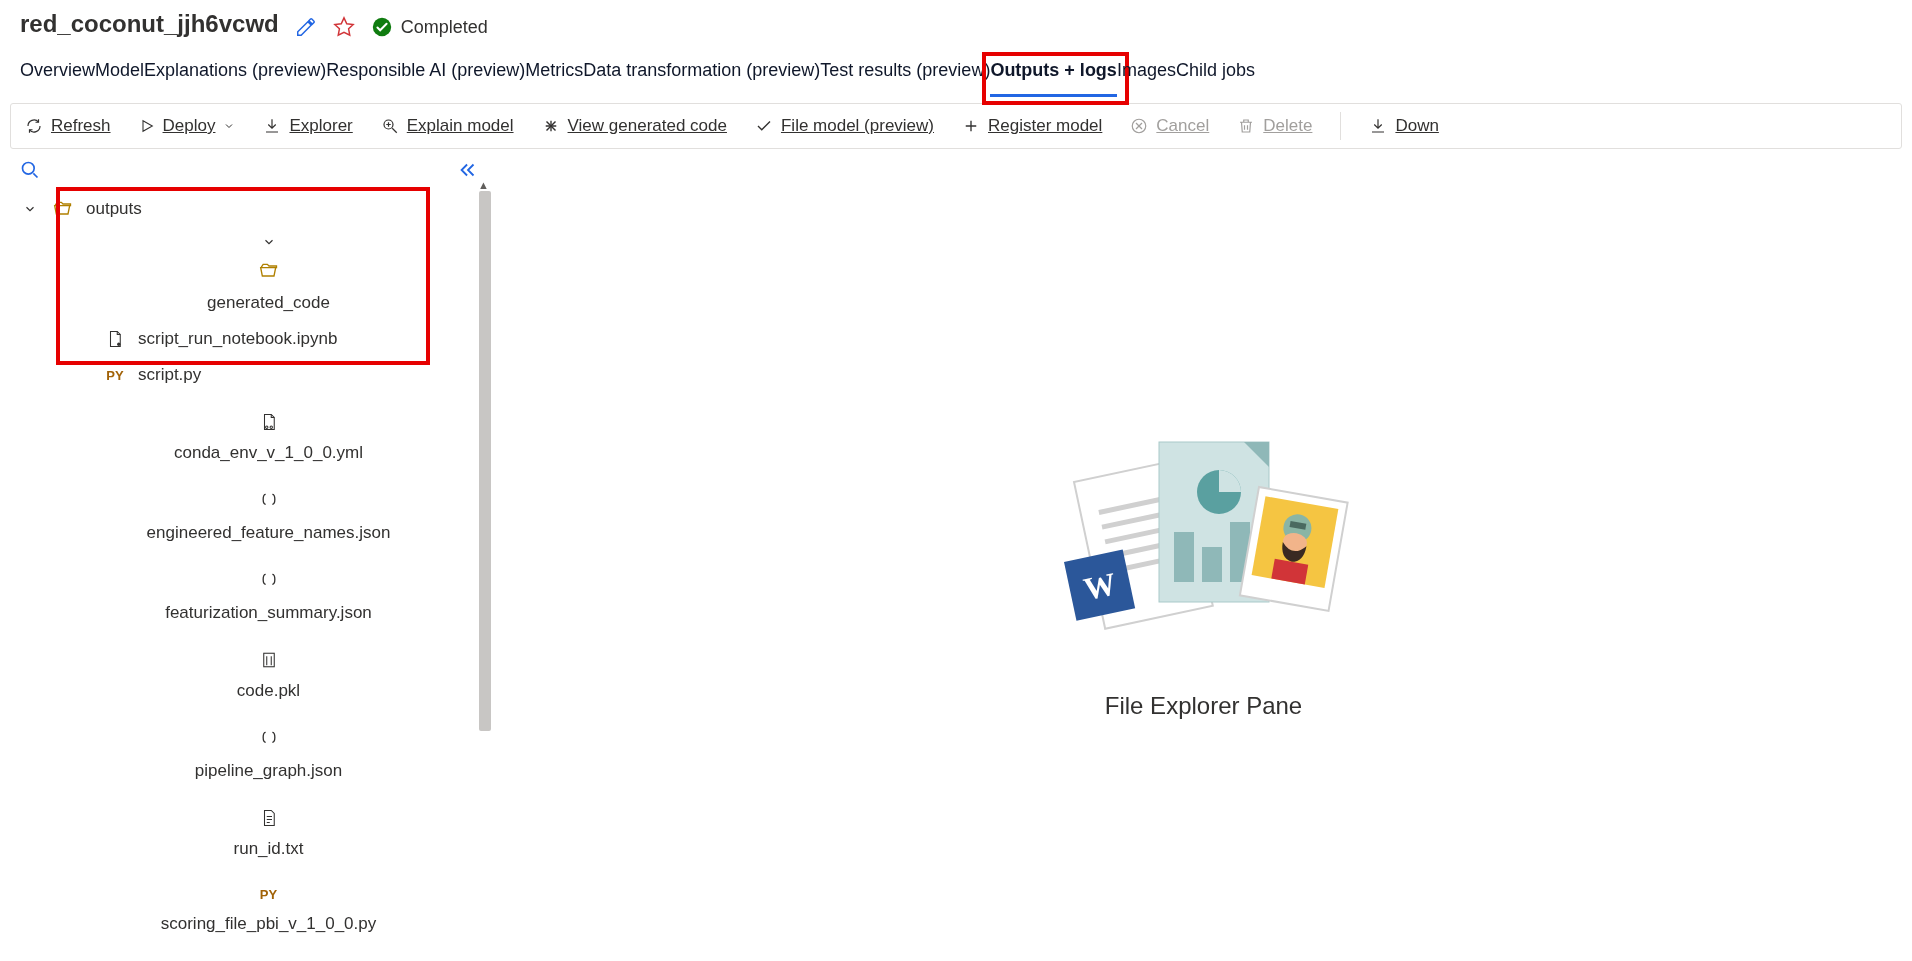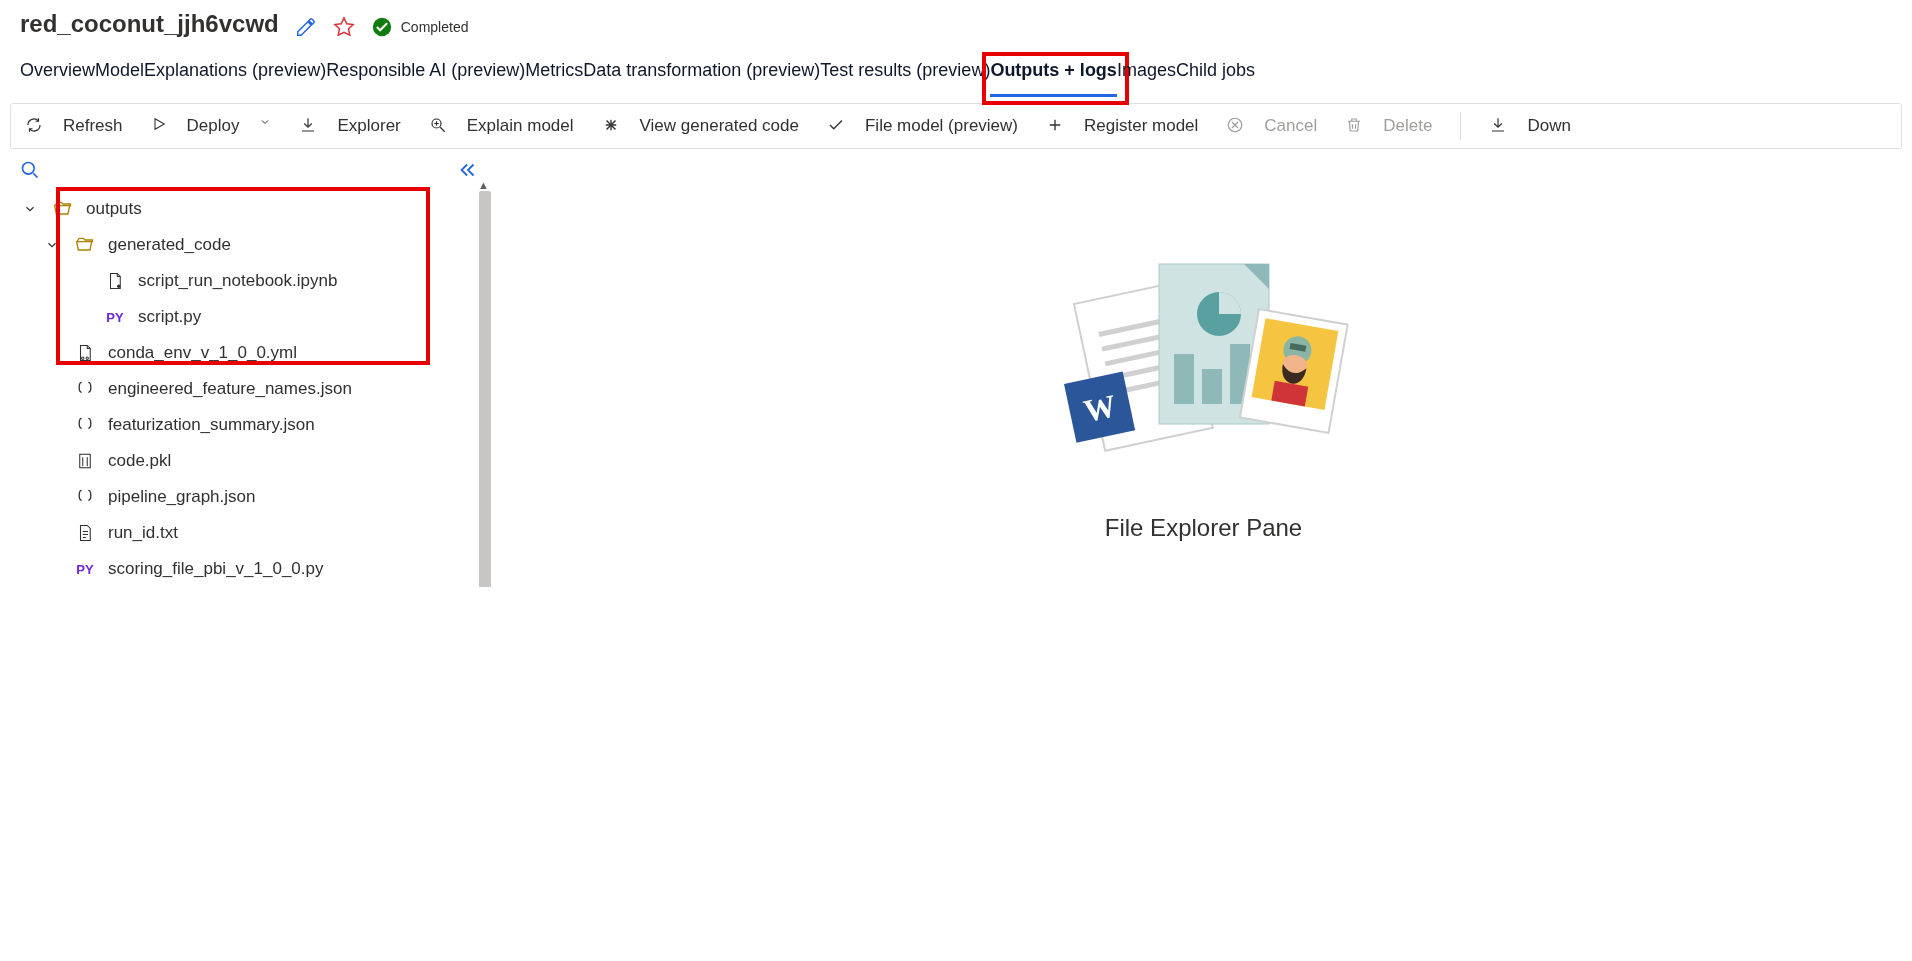--- a/index.html
+++ b/index.html
@@ -18,21 +18,21 @@
     padding: 10px 20px 10px 20px;
     gap: 16px;
   }
   .job-title {
     font-size: 24px; font-weight: 600;
   }
   .icon-btn { display:inline-flex; align-items:center; justify-content:center; }
   .edit-icon svg, .star-icon svg, .check-icon svg { display:block; }
   .status-pill {
     display:flex; align-items:center; gap:8px;
-    font-size: 14px; color:#323130;
+    font-size: 18px; color:#323130;
   }
 
   
   .tabs {
     display:flex; 
     padding: 12px 20px 0 20px;
     font-size: 18px;
     color:#0f172a;
     border-bottom: 0;
   }
@@ -54,21 +54,21 @@
   
   .toolbar-wrap {
     margin: 8px 10px 0 10px;
     border:1px solid #e1dfdd; border-radius:3px;
     background:#fff;
     padding: 8px 14px;
     display:flex; align-items:center; gap:28px;
     font-size:17px;
     overflow:hidden;
   }
-  .tbtn { display:flex; gap:20px; cursor:pointer; white-space:nowrap;}
+  .tbtn { display:flex; align-items:center; gap:8px; cursor:pointer; white-space:nowrap;text-decoration:underline;}
   .tbtn.disabled { color:#a19f9d; cursor:default; }
   .tbtn svg { flex:0 0 auto; }
   .divider { width:1px; height:28px; background:#e1dfdd; }
 
   
   .body { display:flex; }
   .sidebar { width:495px; padding: 0 0 0 0; position:relative; }
   .search-row {
     display:flex; align-items:center; justify-content:space-between;
     padding: 10px 16px 6px 20px;
@@ -86,23 +86,23 @@
   }
   .trow {
     display:flex; align-items:center; gap:12px;
     padding: 8px 0 8px 0; font-size:17px;
     cursor:pointer;
   }
   .chev { width:20px; display:flex; justify-content:center;}
   .chev svg { display:block; }
   .chev-spacer { width:20px; }
   .ficon { width:22px; display:flex; justify-content:center;}
-  .pylabel { font-size:13px; font-weight:600; color:#6d28d9; width:22px; text-align:center;}
+  .pylabel { font-size:13px; font-weight:600; color:#a16207; width:22px; text-align:center;}
   .indent-1 { padding-left: 20px; }
-  .indent-2 { padding-left: 42px; }
+  .indent-2 { padding-left: 42px; flex-direction: column; }
   .indent-3 { padding-left: 72px; }
 
   .tree-highlight {
     position:absolute; border:4px solid #e60000;
     left:56px; width:374px; top:0px; height:178px;
     pointer-events:none;
   }
 
   .main {
     flex:1; display:flex; flex-direction:column; align-items:center; justify-content:center;

